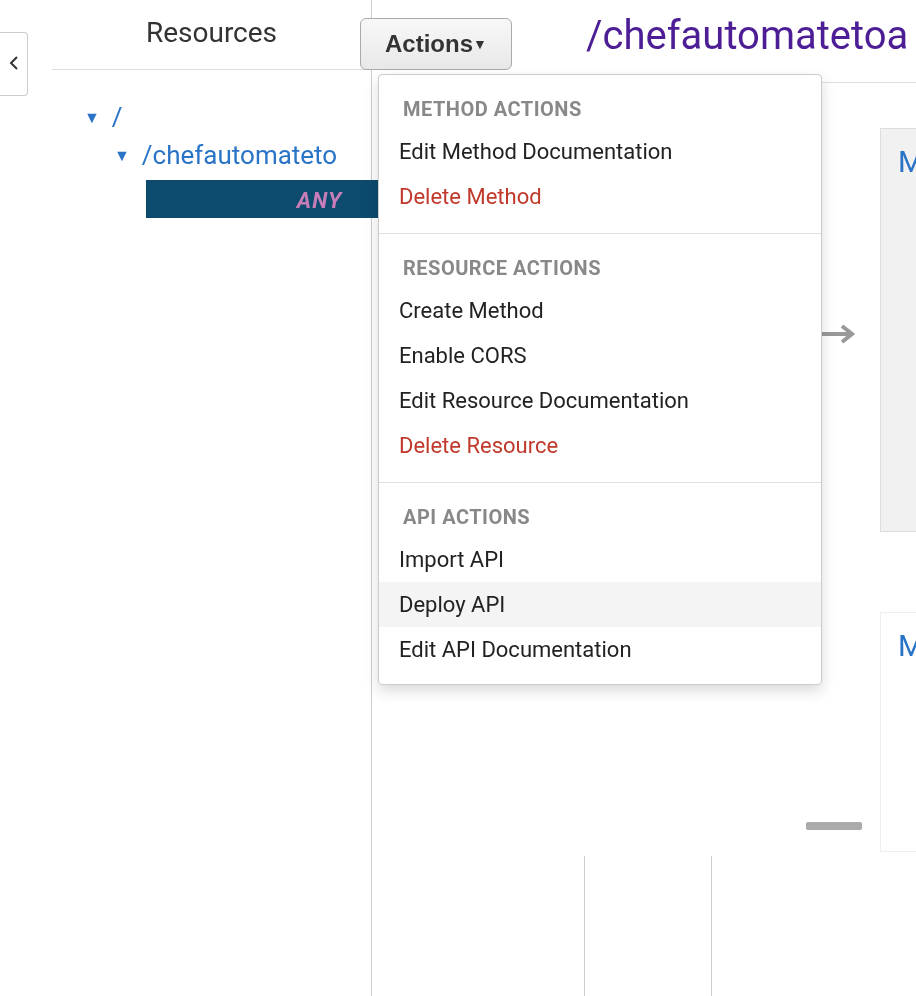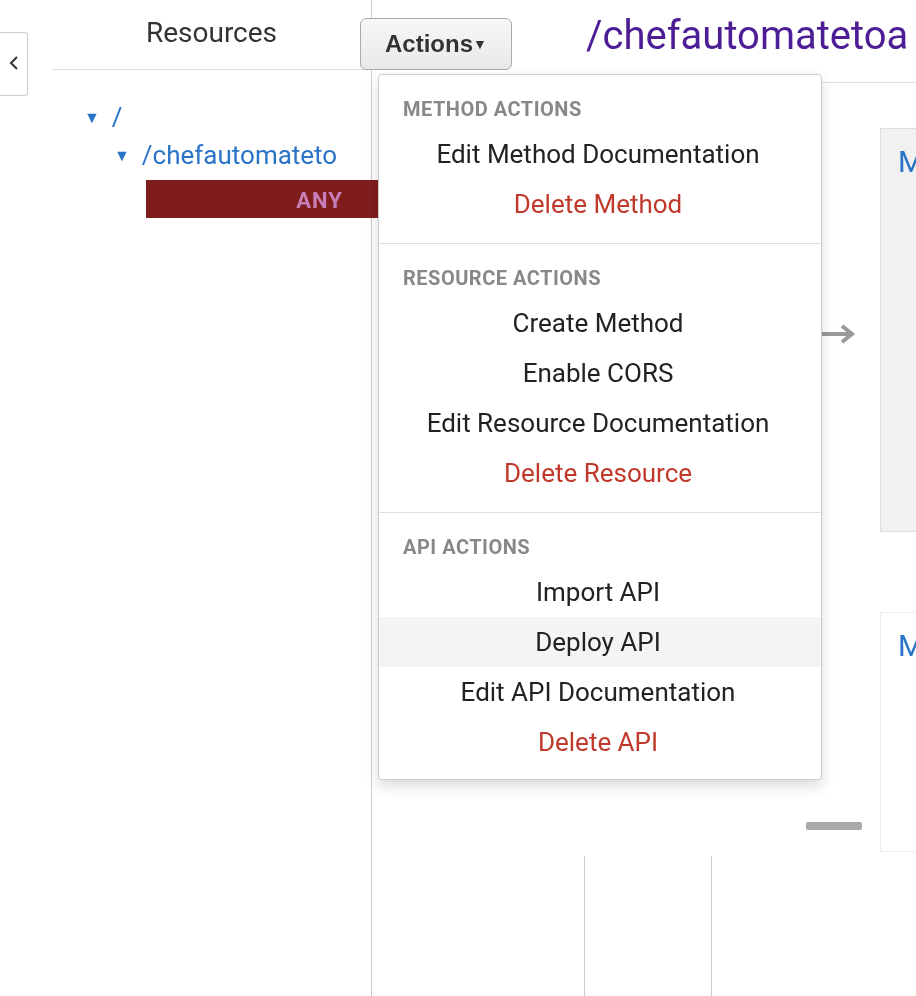--- a/index.html
+++ b/index.html
@@ -63,21 +63,22 @@
     .tree-toggle {
       color: #2a74c7;
       font-size: 16px;
       margin-right: 12px;
       display: inline-block;
     }
     .tree-label {
       color: #2a74c7;
     }
     .tree-leaf.selected {
-      background: #7f1d1d;
+      background: #0c4a6e;
+      font-style: italic;
     }
     .method-any {
       color: #c77db7;
       font-weight: 700;
       font-size: 22px;
       letter-spacing: 1px;
     }
     .actions-btn {
       position: absolute;
       left: 360px;
@@ -132,25 +133,24 @@
       font-weight: 700;
       color: #888;
       letter-spacing: 0.5px;
       padding: 22px 24px 8px 24px;
     }
     .dropdown-section-header.with-border {
       border-top: 1px solid #e0e0e0;
       margin-top: 14px;
     }
     .dropdown-item {
-      font-size: 26px;
+      font-size: 22px;
       color: #222;
       padding: 10px 24px 10px 20px;
       cursor: pointer;
-      text-align: center;
     }
     .dropdown-item.danger { color: #c0392b; }
     .dropdown-item.hovered { background: #f4f4f4; }
     .right-panel-box1 {
       position: absolute;
       left: 880px;
       top: 128px;
       width: 36px;
       height: 404px;
       background: #f1f1f1;
@@ -252,21 +252,20 @@
   <div class="dropdown-section-header with-border">RESOURCE ACTIONS</div>
   <div class="dropdown-item">Create Method</div>
   <div class="dropdown-item">Enable CORS</div>
   <div class="dropdown-item">Edit Resource Documentation</div>
   <div class="dropdown-item danger">Delete Resource</div>
 
   <div class="dropdown-section-header with-border">API ACTIONS</div>
   <div class="dropdown-item">Import API</div>
   <div class="dropdown-item hovered">Deploy API</div>
   <div class="dropdown-item">Edit API Documentation</div>
-  <div class="dropdown-item danger">Delete API</div>
 </div>
 
 <div class="right-panel-box1"></div>
 <div class="right-panel-link1">M</div>
 
 <div class="right-arrow">
   <svg width="40" height="20" viewBox="0 0 40 20">
       <path d="M0 10 L30 10 M22 2 L32 10 L22 18" stroke="#999" stroke-width="4" fill="none"></path>
     </svg>
 </div>

